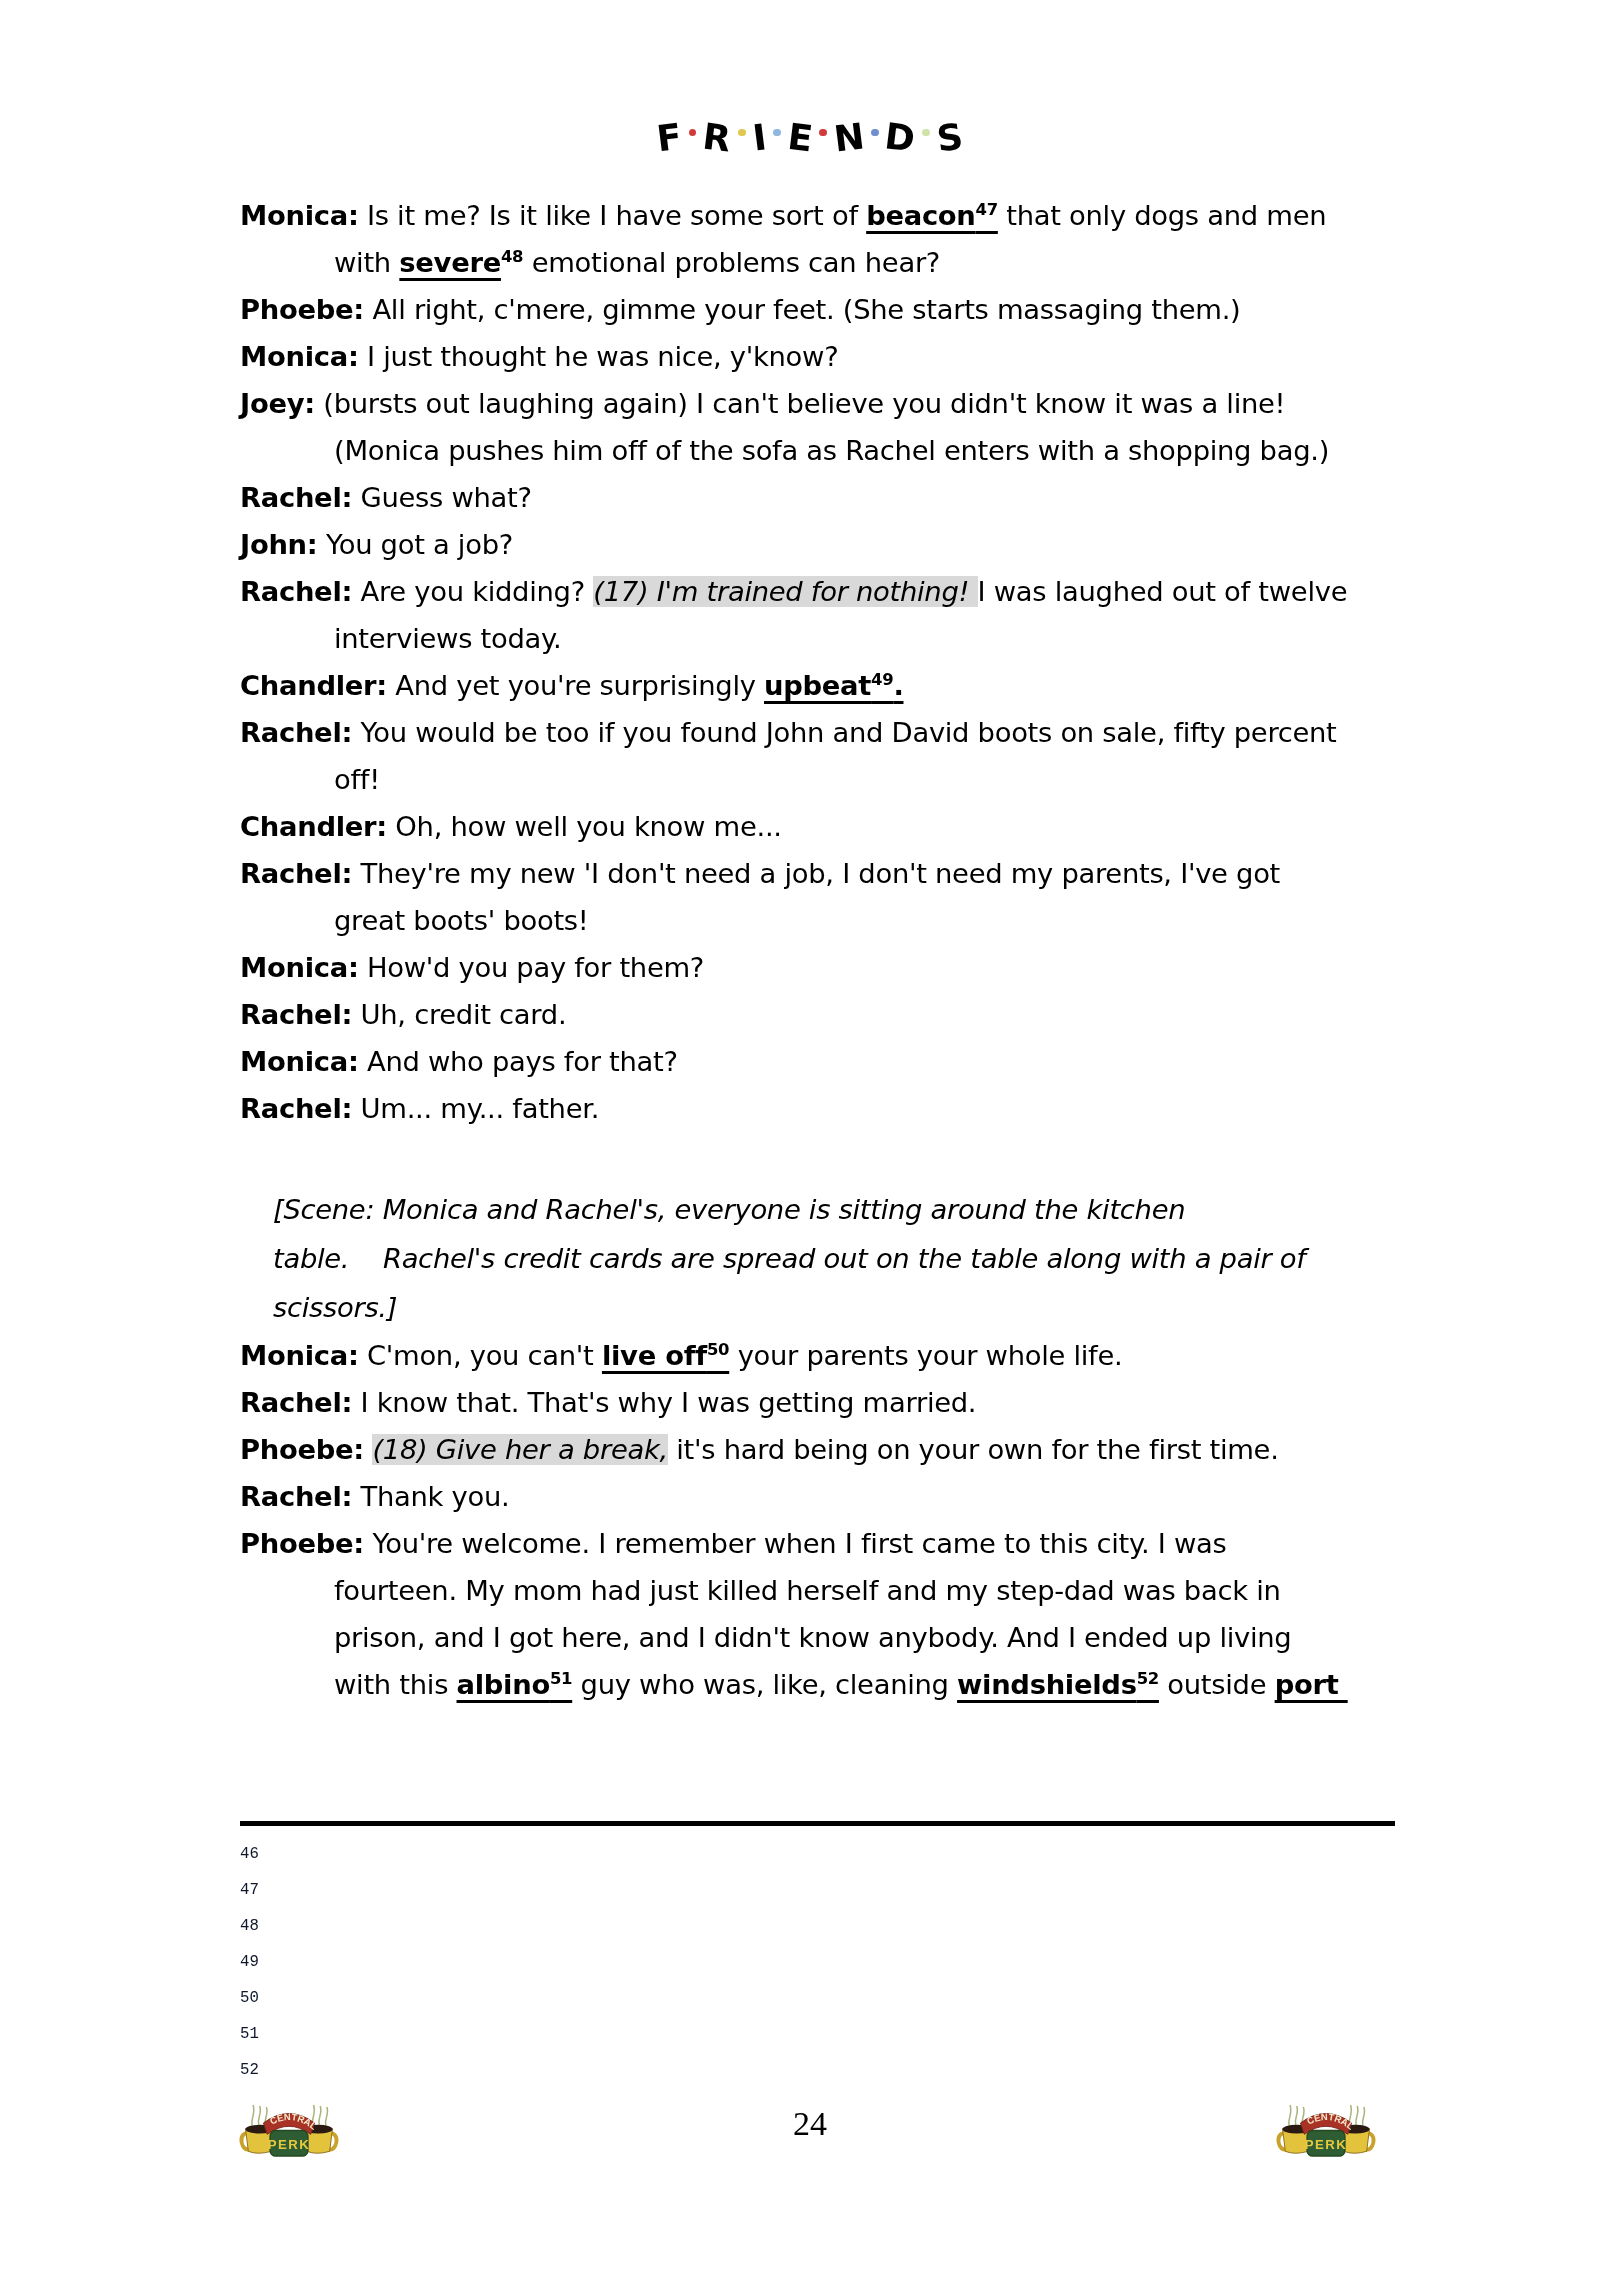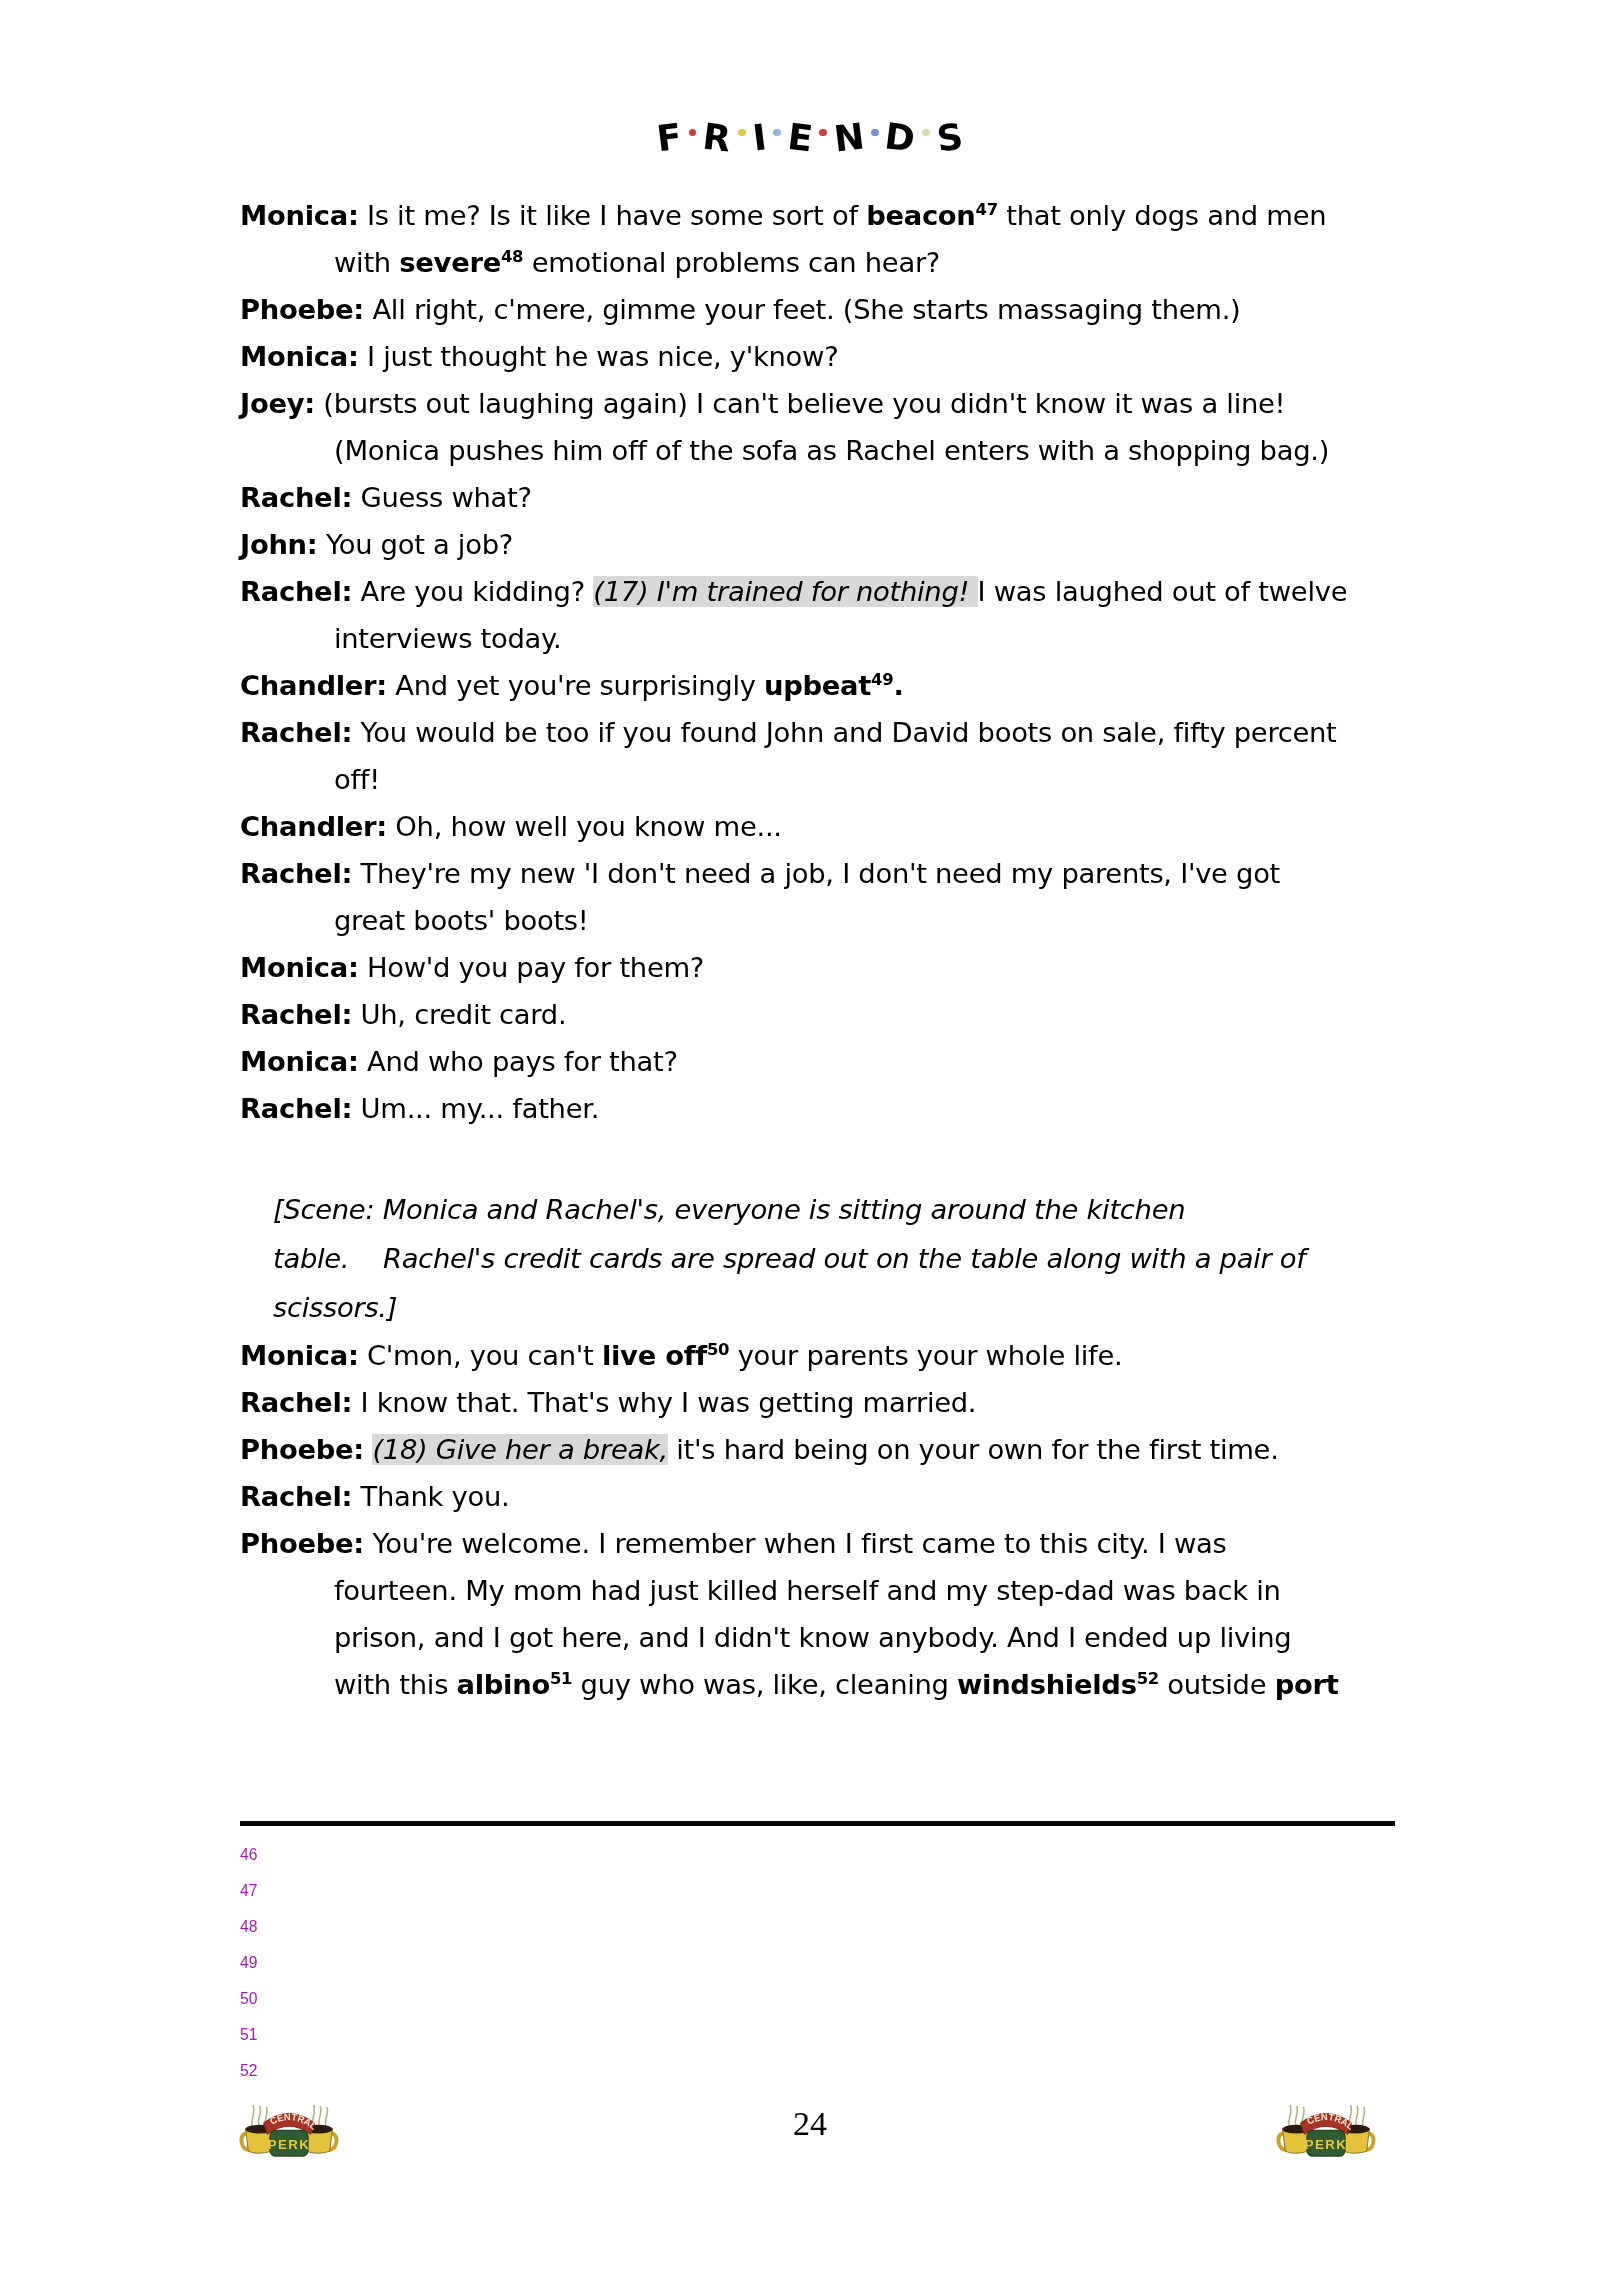--- a/index.html
+++ b/index.html
@@ -33,31 +33,31 @@
     position:absolute;left:240px;top:192px;width:1166px;
   }
   .line{
     margin:0;font-size:27.4px;line-height:47px;white-space:nowrap;
     letter-spacing:-0.3px;
   }
   .ind{padding-left:94px;}
   .scene{font-style:italic;line-height:49px;margin-left:33px;}
   .gap{margin-top:53px;}
   .b{font-weight:bold;margin-top:40px;}
-  .u{text-decoration-thickness:2.9px;text-underline-offset:5.9px;}
+  .u{text-decoration:underline;text-decoration-thickness:2.9px;text-underline-offset:5.9px;}
   .sup{font-size:0.60em;vertical-align:super;font-weight:bold;line-height:0;}
   .hl{background:var(--hl,#d9d9d9);font-style:italic;}
   
   .footnote-area{
     position:absolute;left:240px;top:1821px;width:1155px;
   }
   .fn-rule{height:4.9px;background:#000;margin:0 0 13.7px 0;}
   .fn-num{
-    font-family:Liberation Sans, sans-serif;
-    font-size:15.7px;color:#a21caf;height:36px;line-height:29px;
+    font-family:Liberation Mono, monospace;
+    font-size:15.7px;color:#0f172a;height:36px;line-height:29px;
   }
   
   .page-number{
     position:absolute;top:2105px;left:0;width:100%;text-align:center;
     font-family:"Liberation Serif", serif;font-size:34px;color:#000;
   }
   .cp-logo{position:absolute;width:104px;height:71px;}
   .cp-left{left:237px;top:2096px;}
   .cp-right{left:1274px;top:2096px;}
 </style>

